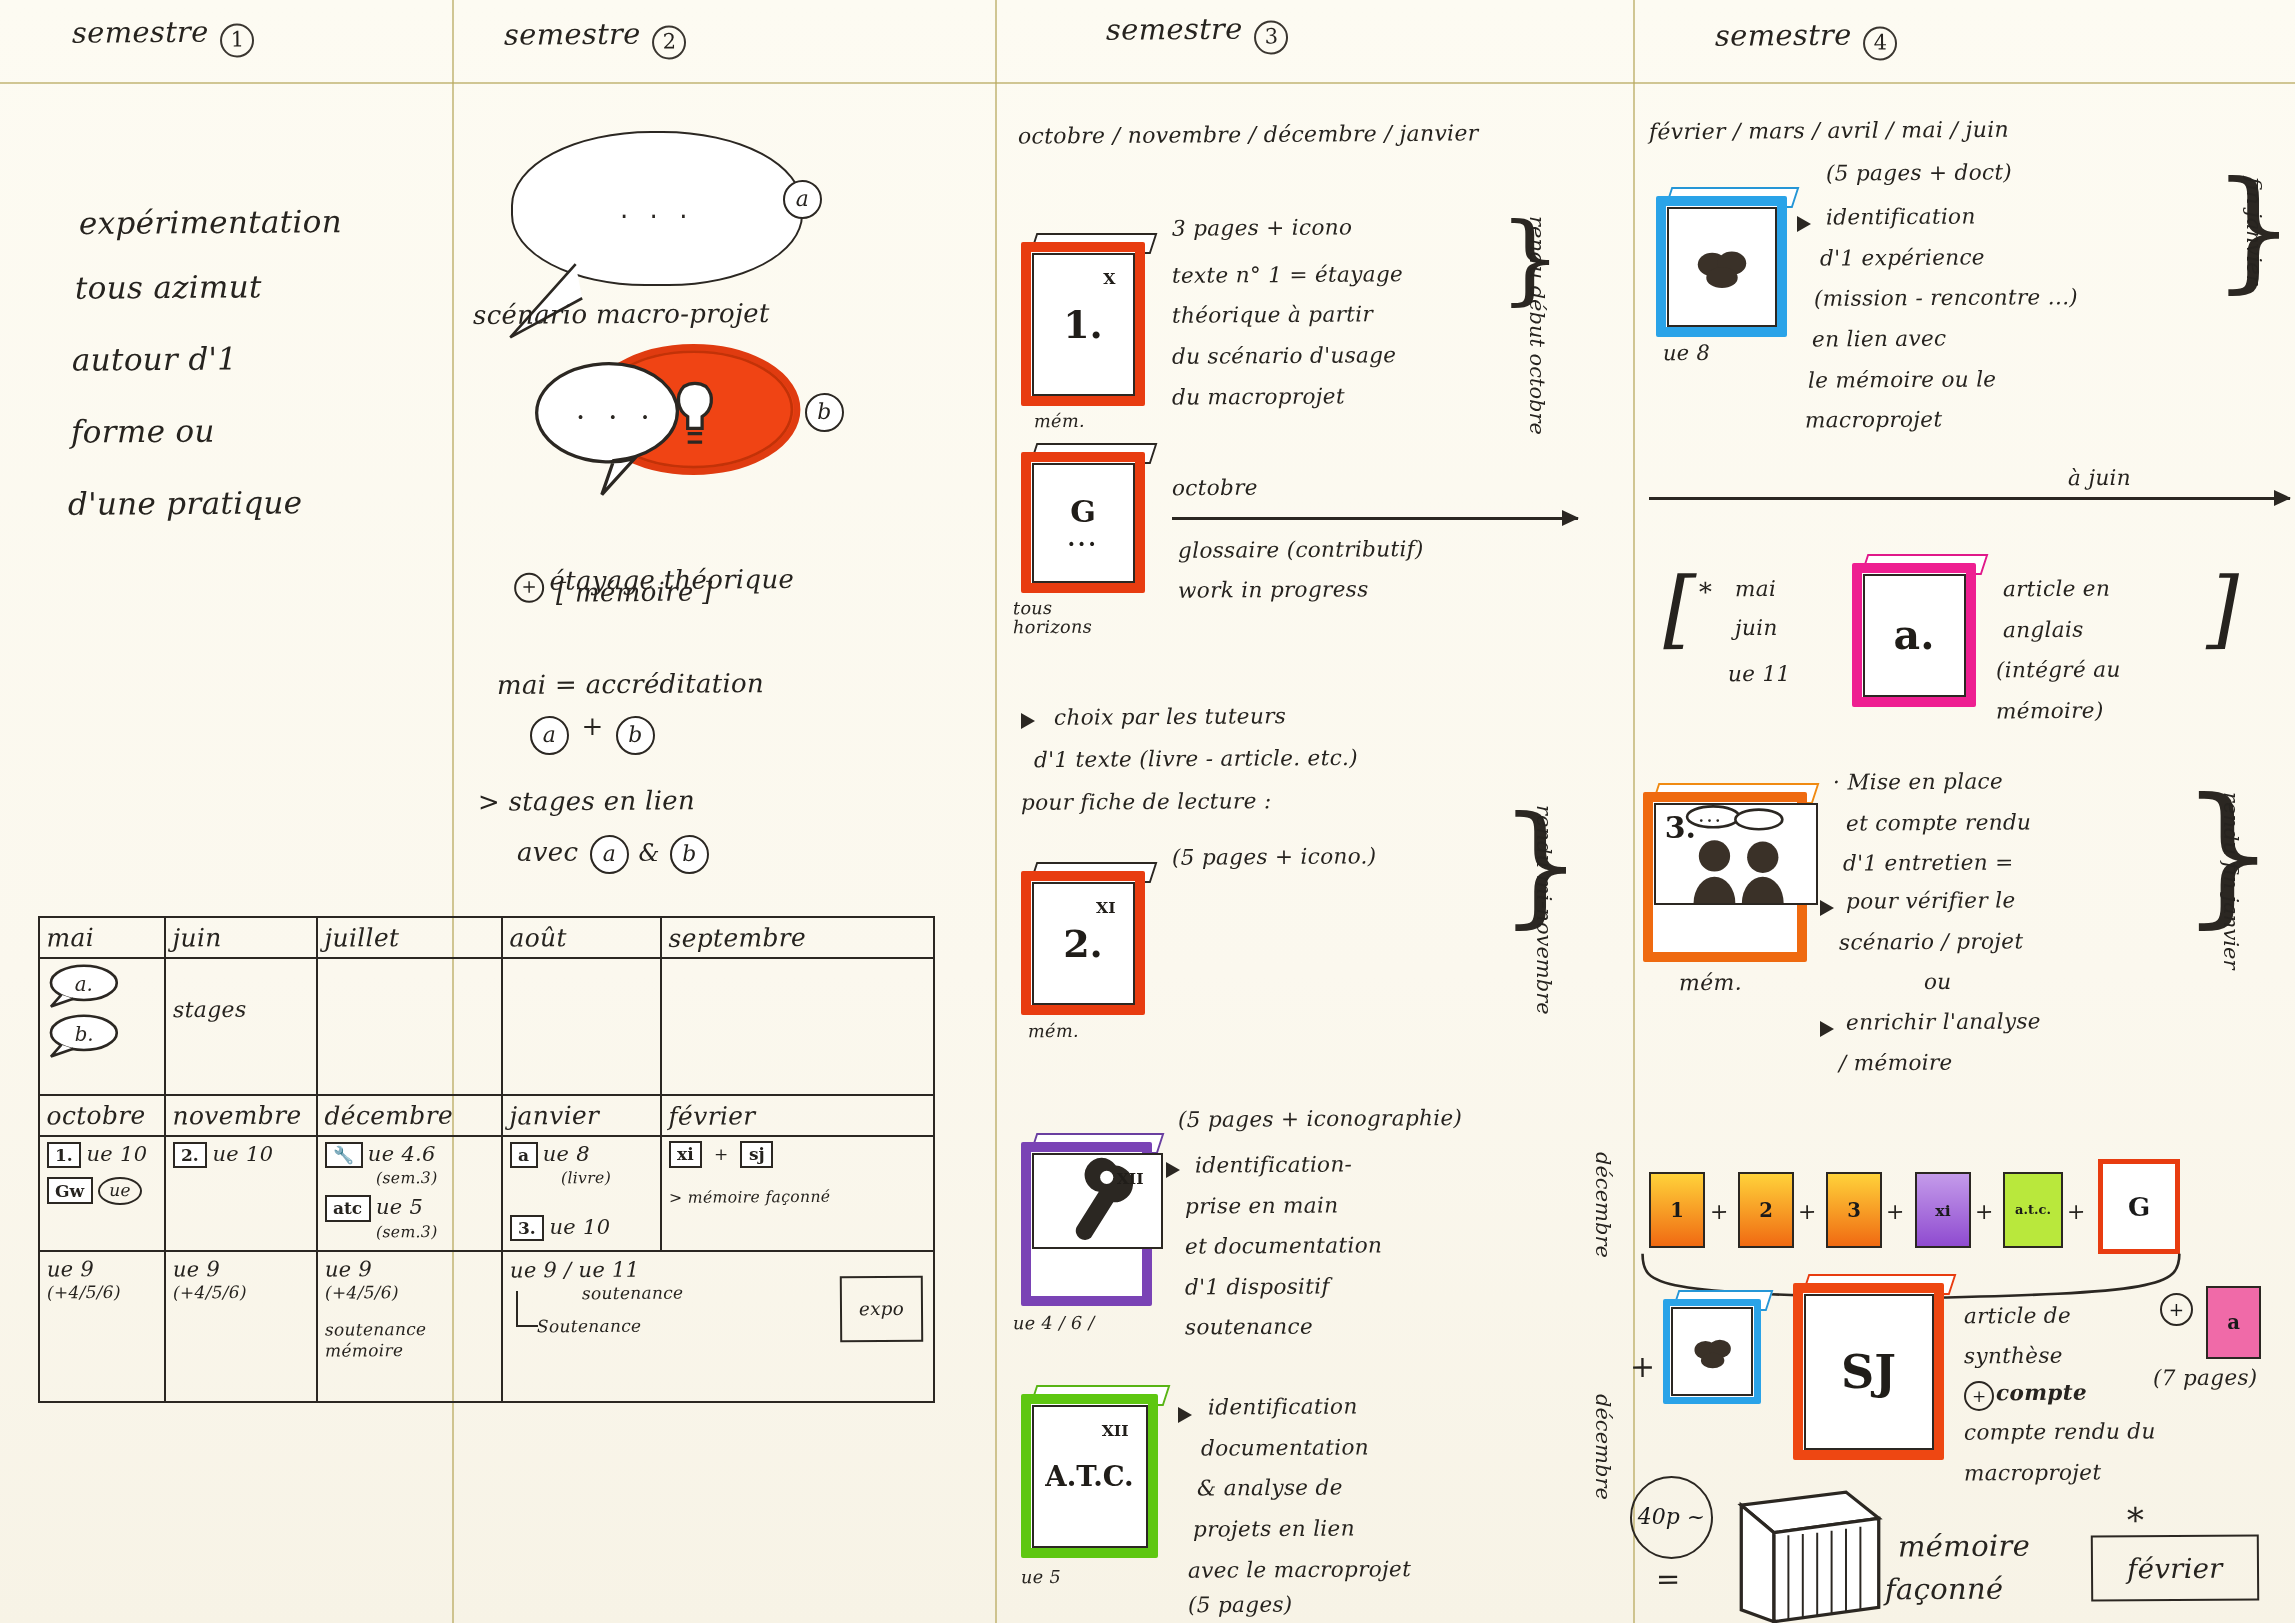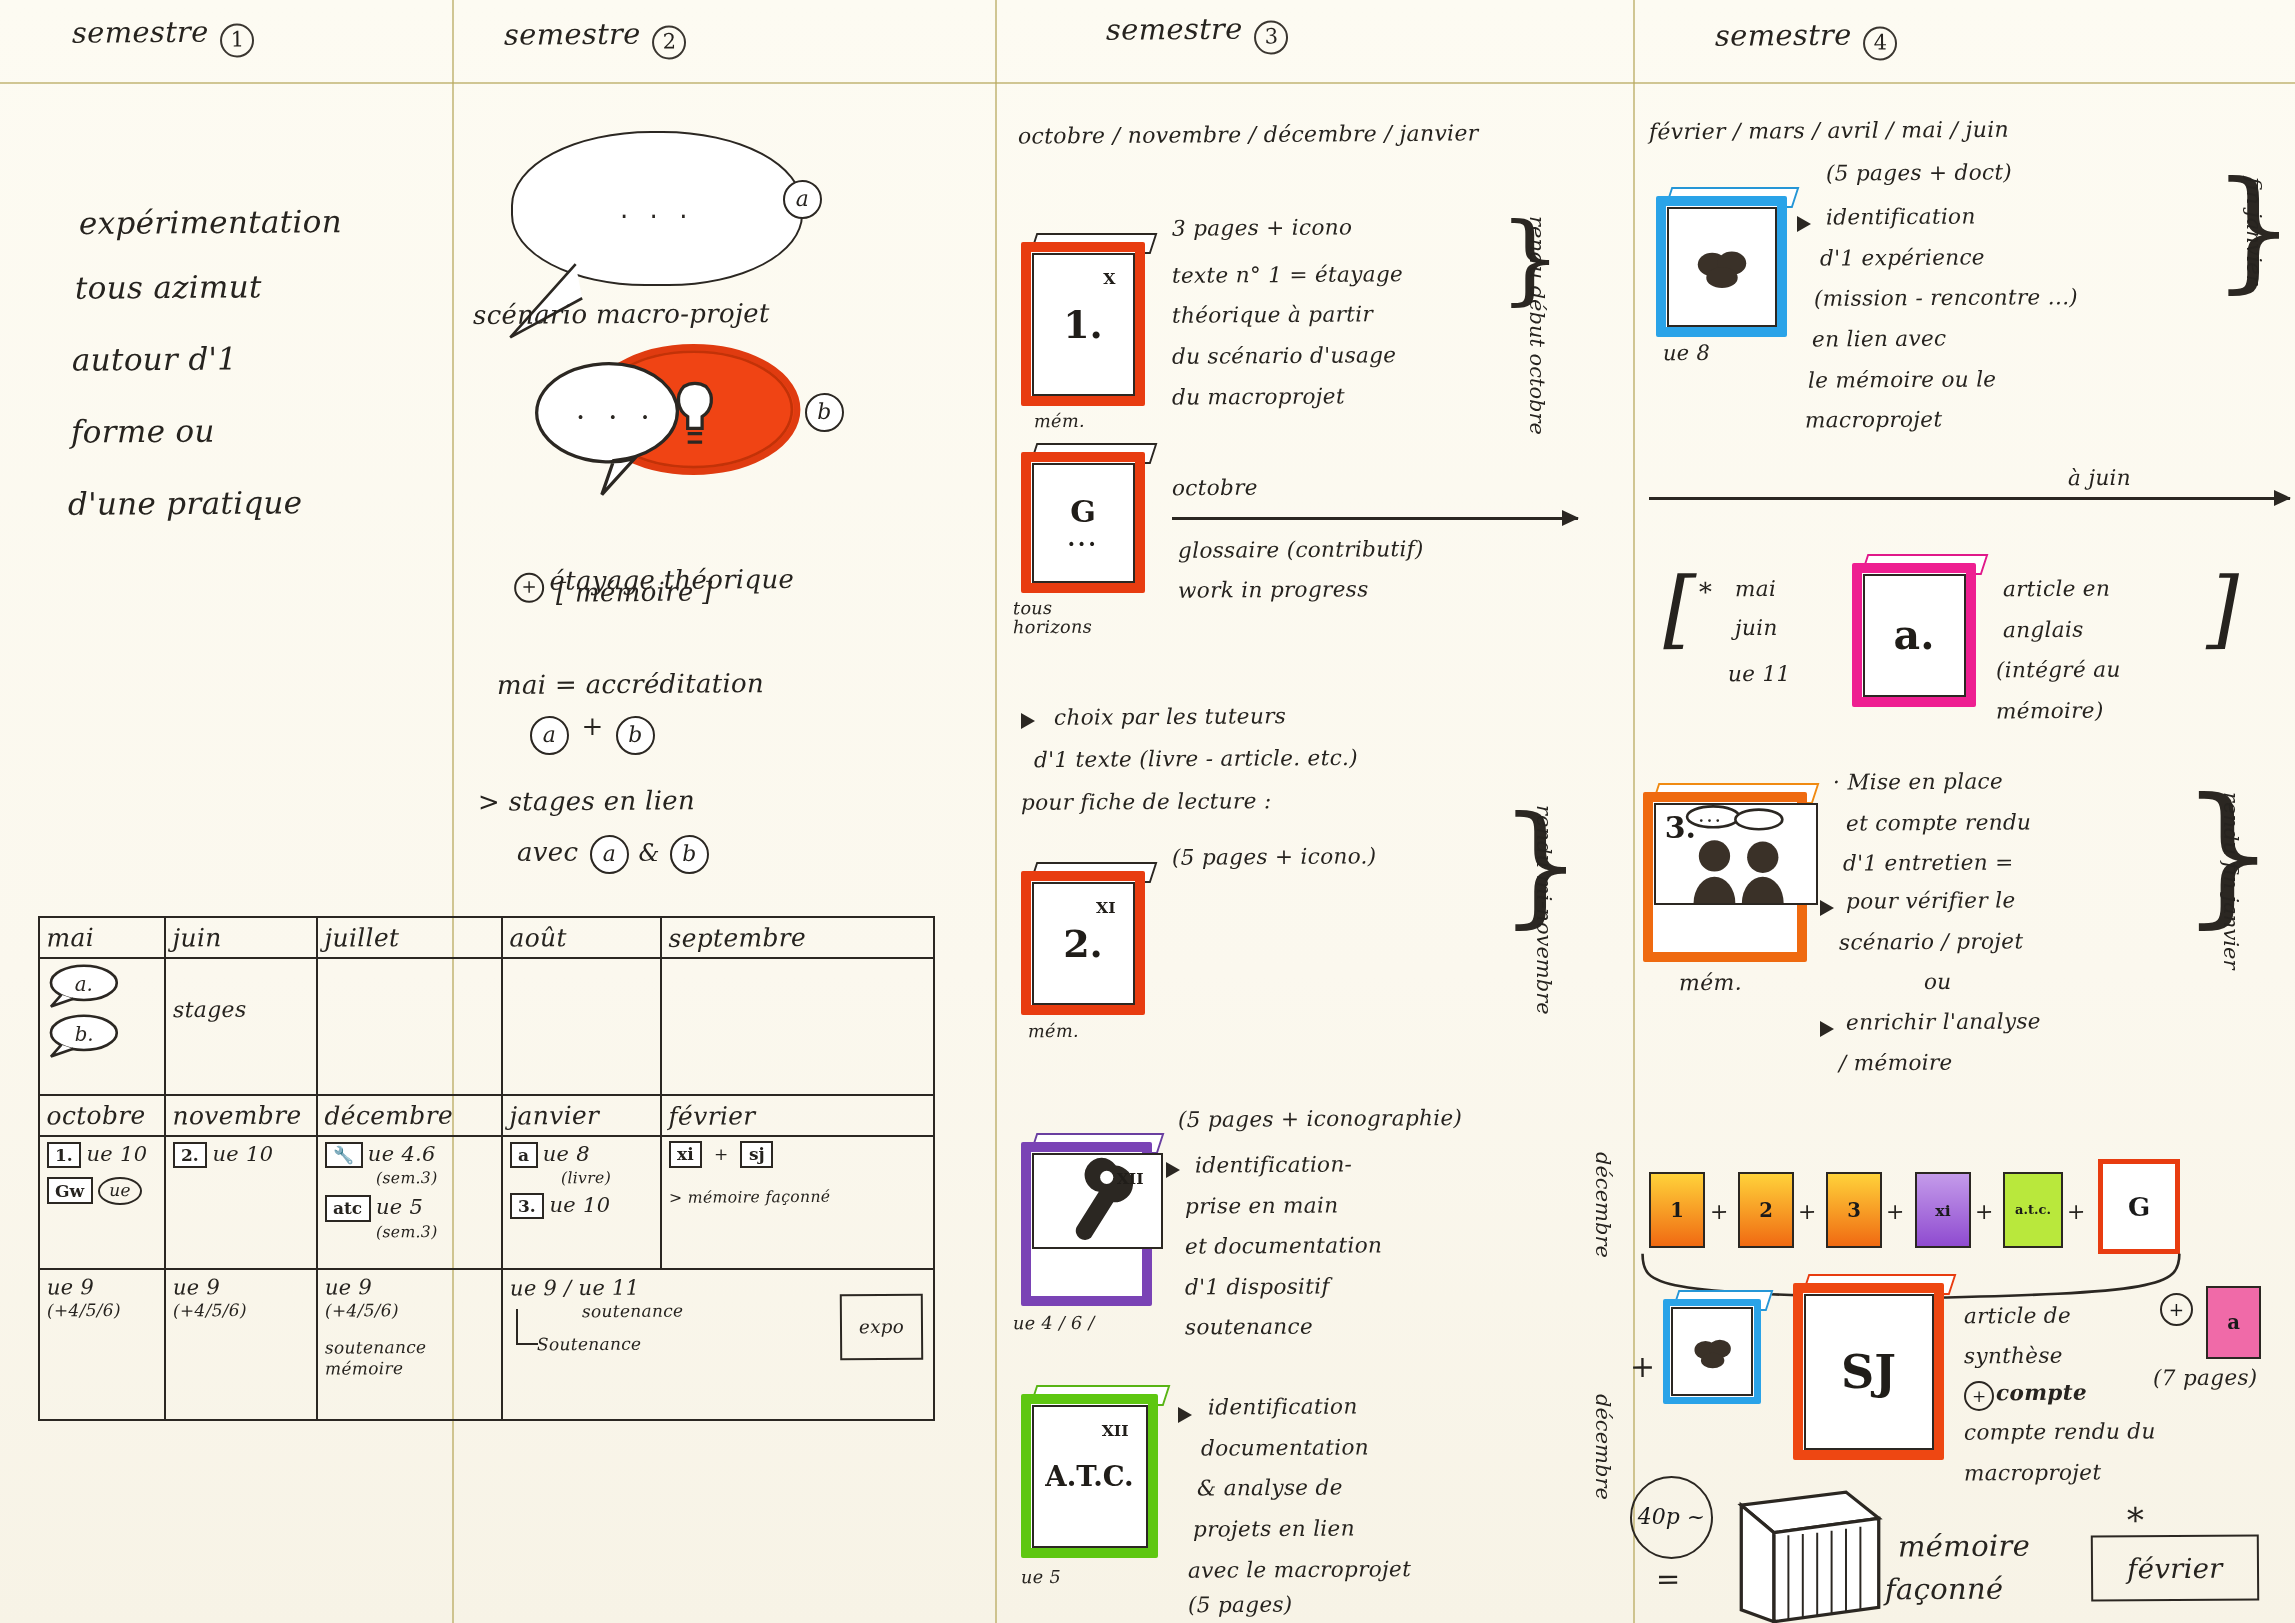--- a/index.html
+++ b/index.html
@@ -349,21 +349,21 @@
     <td></td>
     <td></td>
   </tr>
   <tr>
     <td class="hdr hw">octobre</td>
     <td class="hdr hw">novembre</td>
     <td class="hdr hw">décembre</td>
     <td class="hdr hw">janvier</td>
     <td class="hdr hw">février</td>
   </tr>
-  <tr style="height:133px;">
+  <tr style="height:115px;">
     <td>
       <div style="margin-bottom:9.2px;">
         <span class="smallcard">1.</span><span class="hw">ue 10</span>
       </div>
       <div>
         <span class="smallcard">Gw</span><span class="oval hw">ue</span>
       </div>
     </td>
     <td>
       <span class="smallcard">2.</span><span class="hw">ue 10</span>
@@ -372,21 +372,21 @@
       <div style="margin-bottom:6.5px;">
         <span class="smallcard">🔧</span><span class="hw">ue 4.6</span>
         <div class="hw" style="font-size:15.7px; margin-left:51px;">(sem.3)</div>
       </div>
       <div>
         <span class="smallcard">atc</span><span class="hw">ue 5</span>
         <div class="hw" style="font-size:15.7px; margin-left:51px;">(sem.3)</div>
       </div>
     </td>
     <td>
-      <div style="margin-bottom:4px;">
+      <div style="margin-bottom:26px;">
         <span class="smallcard">a</span><span class="hw">ue 8</span>
         <div class="hw" style="font-size:15.7px; margin-left:51px;">(livre)</div>
       </div>
       <div>
         <span class="smallcard">3.</span><span class="hw">ue 10</span>
       </div>
     </td>
     <td>
       <div style="margin-bottom:19.6px;">
         <span class="smallcard">xi</span>

